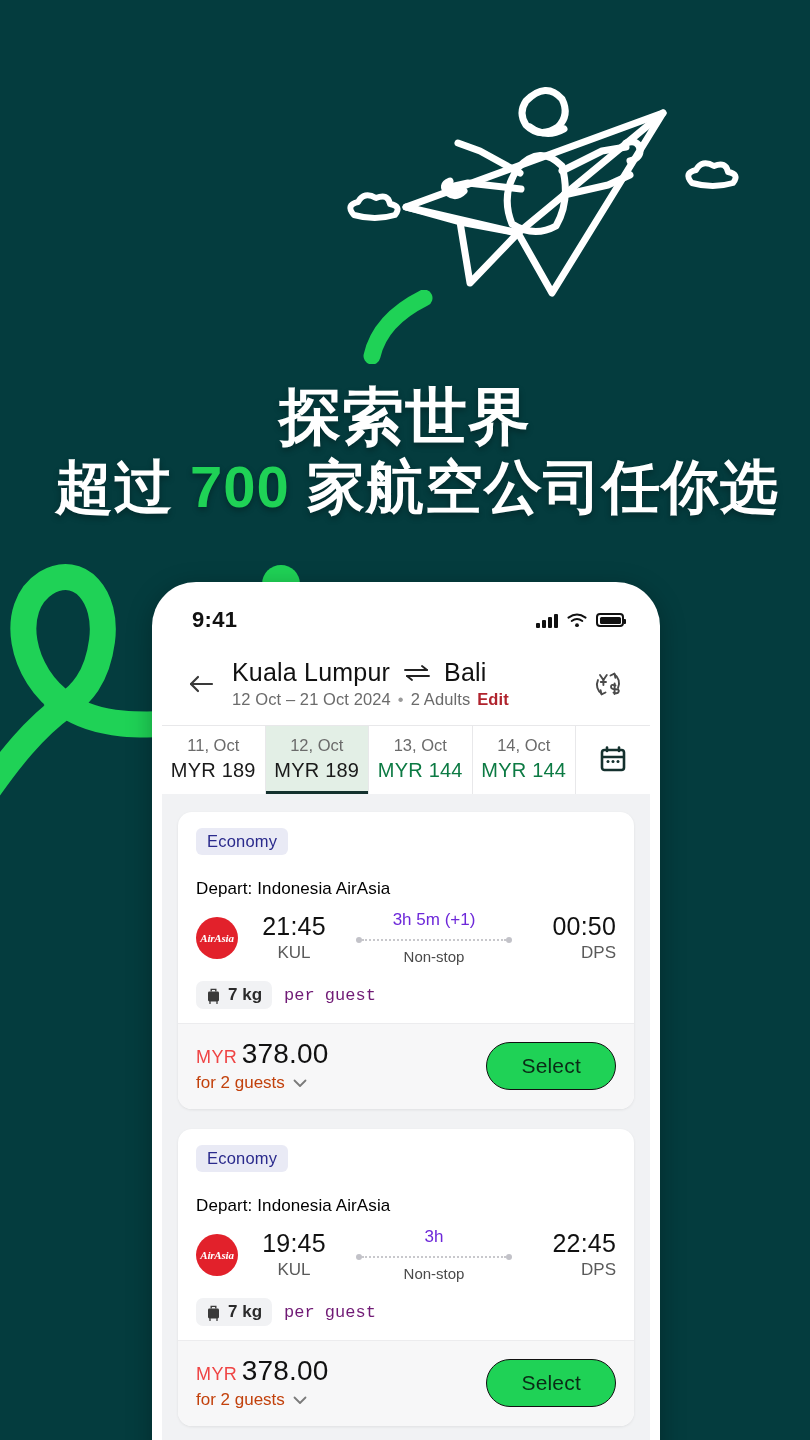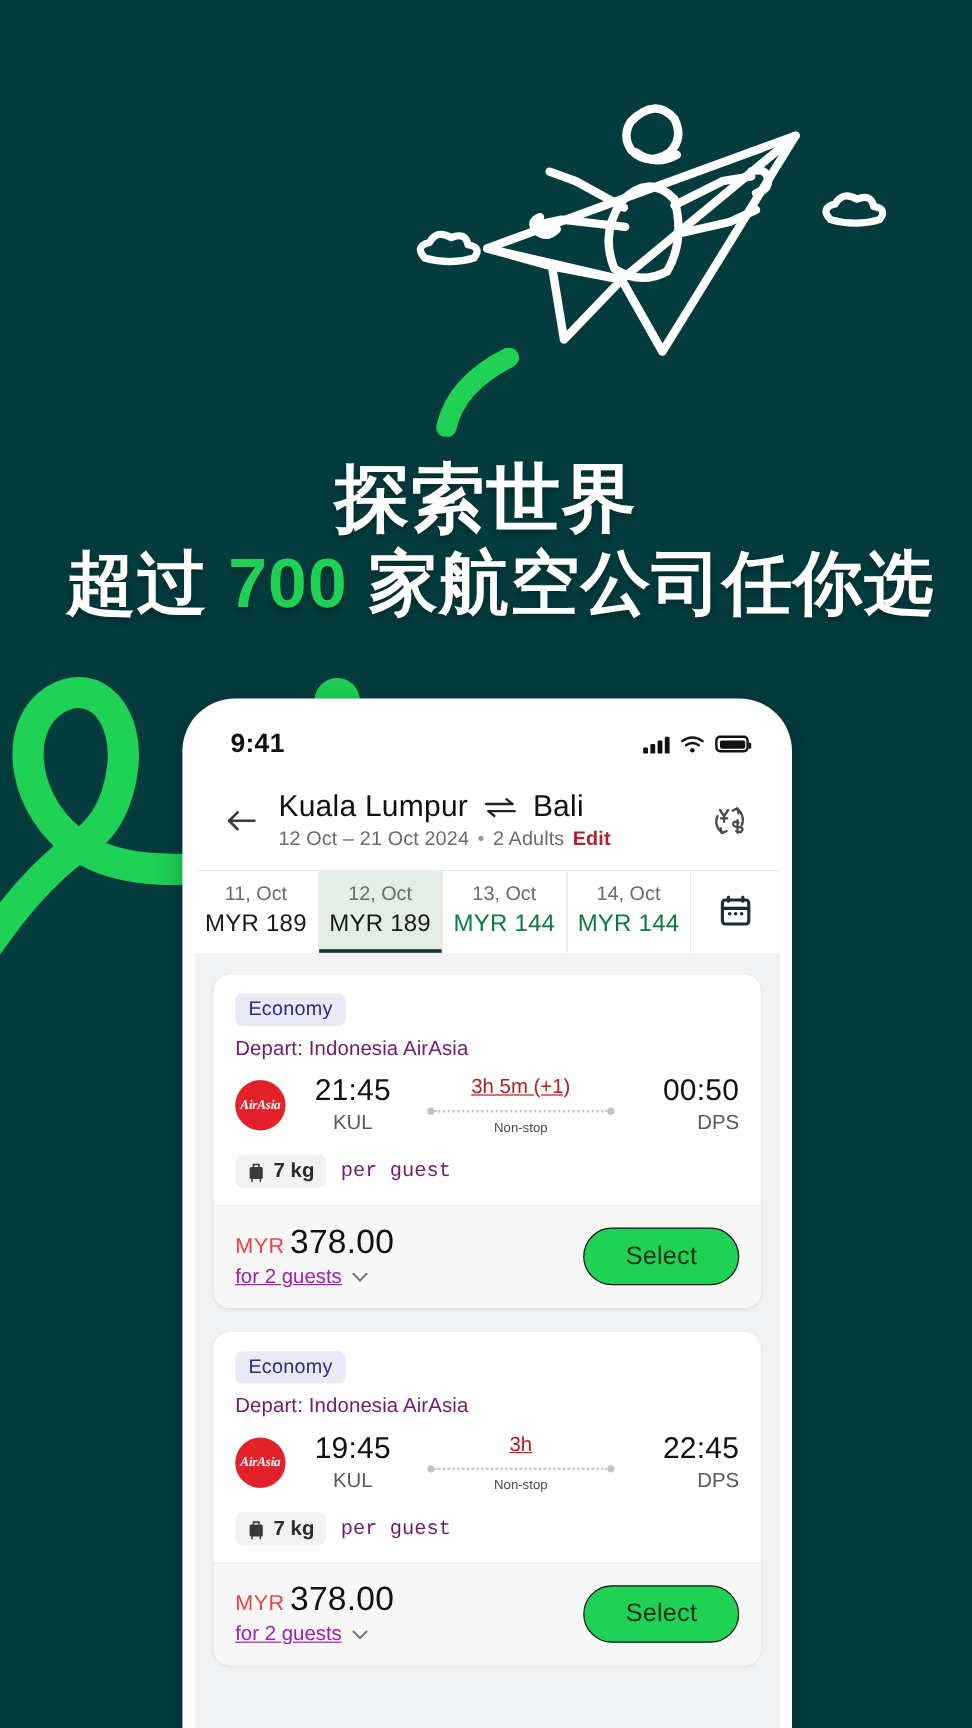--- a/index.html
+++ b/index.html
@@ -134,62 +134,62 @@
   .card {
     background: #ffffff; border-radius: 14px; margin-bottom: 20px;
     box-shadow: 0 1px 3px rgba(0,0,0,0.08);
     overflow: hidden;
   }
   .card-top { padding: 16px 18px 14px 18px; }
   .badge {
     display: inline-block; background: #e9eaf5; color: #2a2a8c;
     font-size: 16.5px; padding: 4px 11px; border-radius: 6px; letter-spacing: .2px;
   }
-  .depart-line { font-size: 17px; color: #701a75; margin-top: 9px; letter-spacing:.1px; }
+  .depart-line { font-size: 17px; color: #000000; margin-top: 24px; letter-spacing:.1px; }
 
   .itin { display: flex; align-items: center; margin-top: 11px; gap: 14px; }
   .airline-logo {
     flex: 0 0 auto; width: 42px; height: 42px; border-radius: 50%;
     background: #e2212b; display: flex; align-items: center; justify-content: center;
     color: #fff; font-size: 11px; font-style: italic; font-weight: bold;
     font-family: "Liberation Serif", serif; letter-spacing: -0.2px;
   }
   .end { flex: 0 0 auto; text-align: center; min-width: 84px; }
   .end.right { text-align: right; }
   .end .time { font-size: 25px; color: #111; letter-spacing: .2px; }
   .end .code { font-size: 17px; color: #5a5a5a; margin-top: 2px; }
   .mid { flex: 1 1 auto; text-align: center; }
-  .mid .dur { font-size: 17px; color: #b91c1c; text-decoration: underline; }
+  .mid .dur { font-size: 17px; color: #6d28d9; }
   .mid .track {
     position: relative; height: 10px; margin: 5px 6px 3px 6px;
     display: flex; align-items: center;
   }
   .mid .track .ln {
     flex: 1 1 auto; height: 0;
     border-top: 2px dotted #c8c8cc;
   }
   .mid .track .pt { width: 6px; height: 6px; border-radius: 50%; background: #c2c2c8; }
-  .mid .stops { font-size: 11px; color: #4a4a4a; margin-top: 2px; }
+  .mid .stops { font-size: 15px; color: #4a4a4a; margin-top: 2px; }
 
   .bag-row { display: flex; align-items: center; gap: 12px; margin-top: 16px; }
   .bag-chip {
     display: inline-flex; align-items: center; gap: 7px;
     background: #f1f2f4; border-radius: 7px; padding: 4px 10px;
     font-size: 17px; color: #2a2a2a; font-weight: bold;
   }
   .bag-note { font-size: 17px; color: #701a75; font-family: Liberation Mono, monospace; }
 
   .card-bottom {
     background: #f7f7f8; border-top: 1px solid #ececee;
     padding: 14px 18px 16px 18px;
     display: flex; align-items: center; justify-content: space-between;
   }
   .price-cur { font-size: 18px; color: #ef4444; letter-spacing: .4px; }
   .price-amt { font-size: 28px; color: #111; letter-spacing: .2px; }
-  .price-sub { font-size: 17px; color: #a21caf; margin-top: 3px; display:flex; align-items:center; gap:8px;text-decoration:underline; }
+  .price-sub { font-size: 17px; color: #c2410c; margin-top: 3px; display:flex; align-items:center; gap:8px; }
   .select-btn {
     background: #1fd256; color: #0a2b16; border: 1.5px solid #111;
     border-radius: 28px; padding: 11px 34px; font-size: 21px;
     letter-spacing: .2px; cursor: pointer;
   }
 </style>
 </head>
 <body>
 
 <div class="deco">

